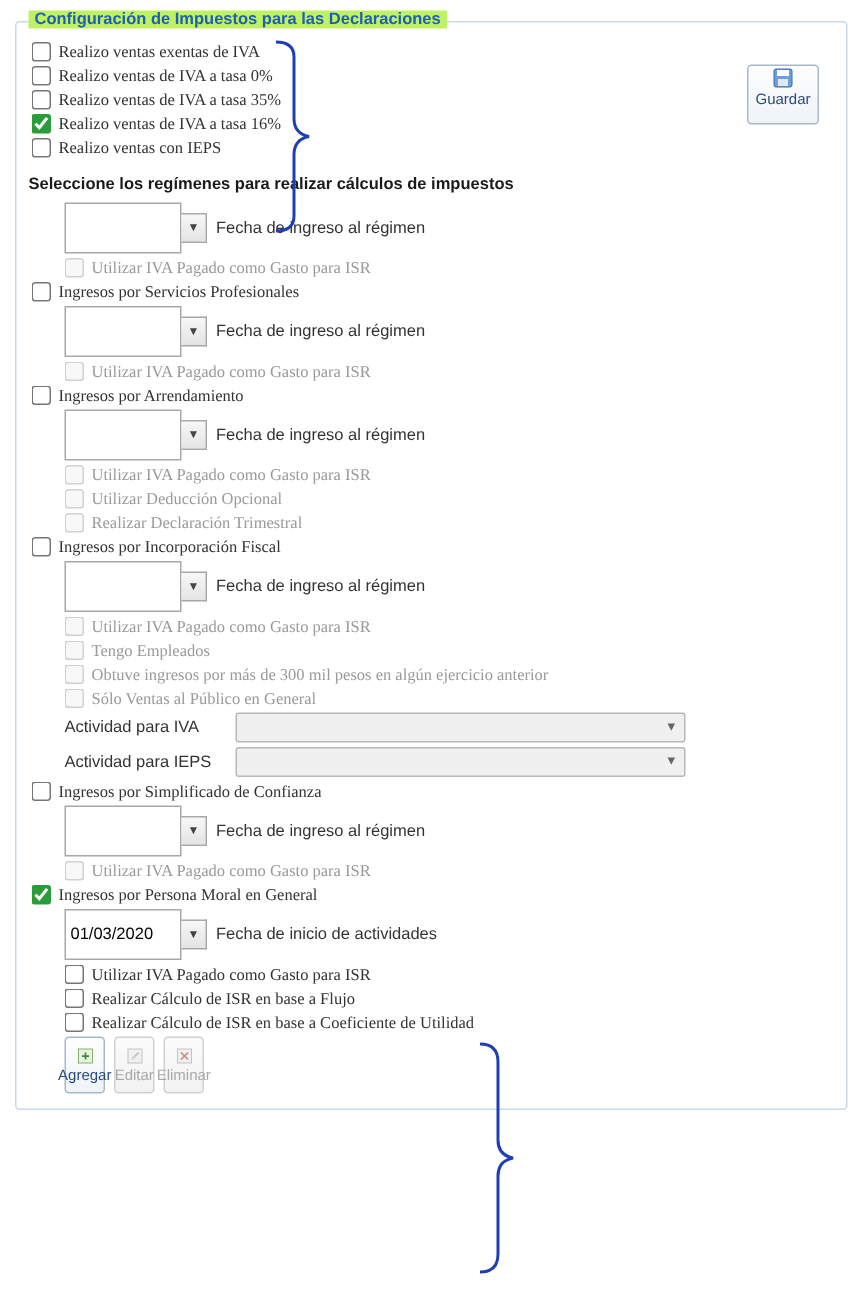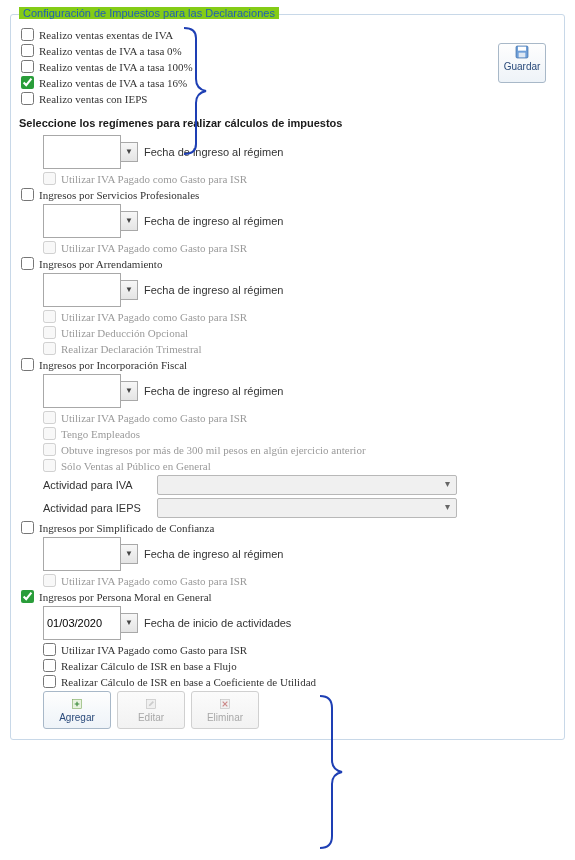--- a/index.html
+++ b/index.html
@@ -17,24 +17,24 @@
       border: 1px solid #c8d8e8;
       border-radius: 3px;
       padding: 10px 10px 10px 8px;
       margin-top: 8px;
       position: relative;
     }
     .groupbox-title {
       position: absolute;
       top: -8px;
       left: 8px;
-      background: #84cc16;
+      background: #bef264;
       padding: 0 4px;
       color: #1e5fb4;
-      font-weight: normal;
+      font-weight: bold;
       font-size: 11px;
     }
     .chk-row {
       display: flex;
       align-items: center;
       margin: 3px 0 3px 2px;
       gap: 5px;
     }
     .chk-row input[type="checkbox"] {
       width: 13px;
@@ -102,21 +102,21 @@
       color: #666;
       font-size: 10px;
     }
     .tabla-label { margin: 6px 0 4px 24px; color: #333; }
     .toolbar {
       display: flex;
       gap: 6px;
       margin-left: 24px;
     }
     .tool-btn {
-      width: 68px;
+      width: 27px;
       height: 38px;
       border: 1px solid #a8b8c8;
       border-radius: 3px;
       background: linear-gradient(#fefefe, #eef3f8);
       display: flex;
       flex-direction: column;
       align-items: center;
       justify-content: center;
       gap: 1px;
       font-size: 10px;
@@ -191,21 +191,21 @@
       <div class="chk-row">
         <input type="checkbox" style="">
         <label>Realizo ventas exentas de IVA</label>
       </div>
       <div class="chk-row">
         <input type="checkbox" style="">
         <label>Realizo ventas de IVA a tasa 0%</label>
       </div>
       <div class="chk-row">
         <input type="checkbox" style="">
-        <label>Realizo ventas de IVA a tasa 100%</label>
+        <label>Realizo ventas de IVA a tasa 35%</label>
       </div>
       <div class="chk-row">
         <input type="checkbox" checked="" style="">
         <label>Realizo ventas de IVA a tasa 16%</label>
       </div>
       <div class="chk-row">
         <input type="checkbox" style="">
         <label>Realizo ventas con IEPS</label>
       </div>
     </div>

